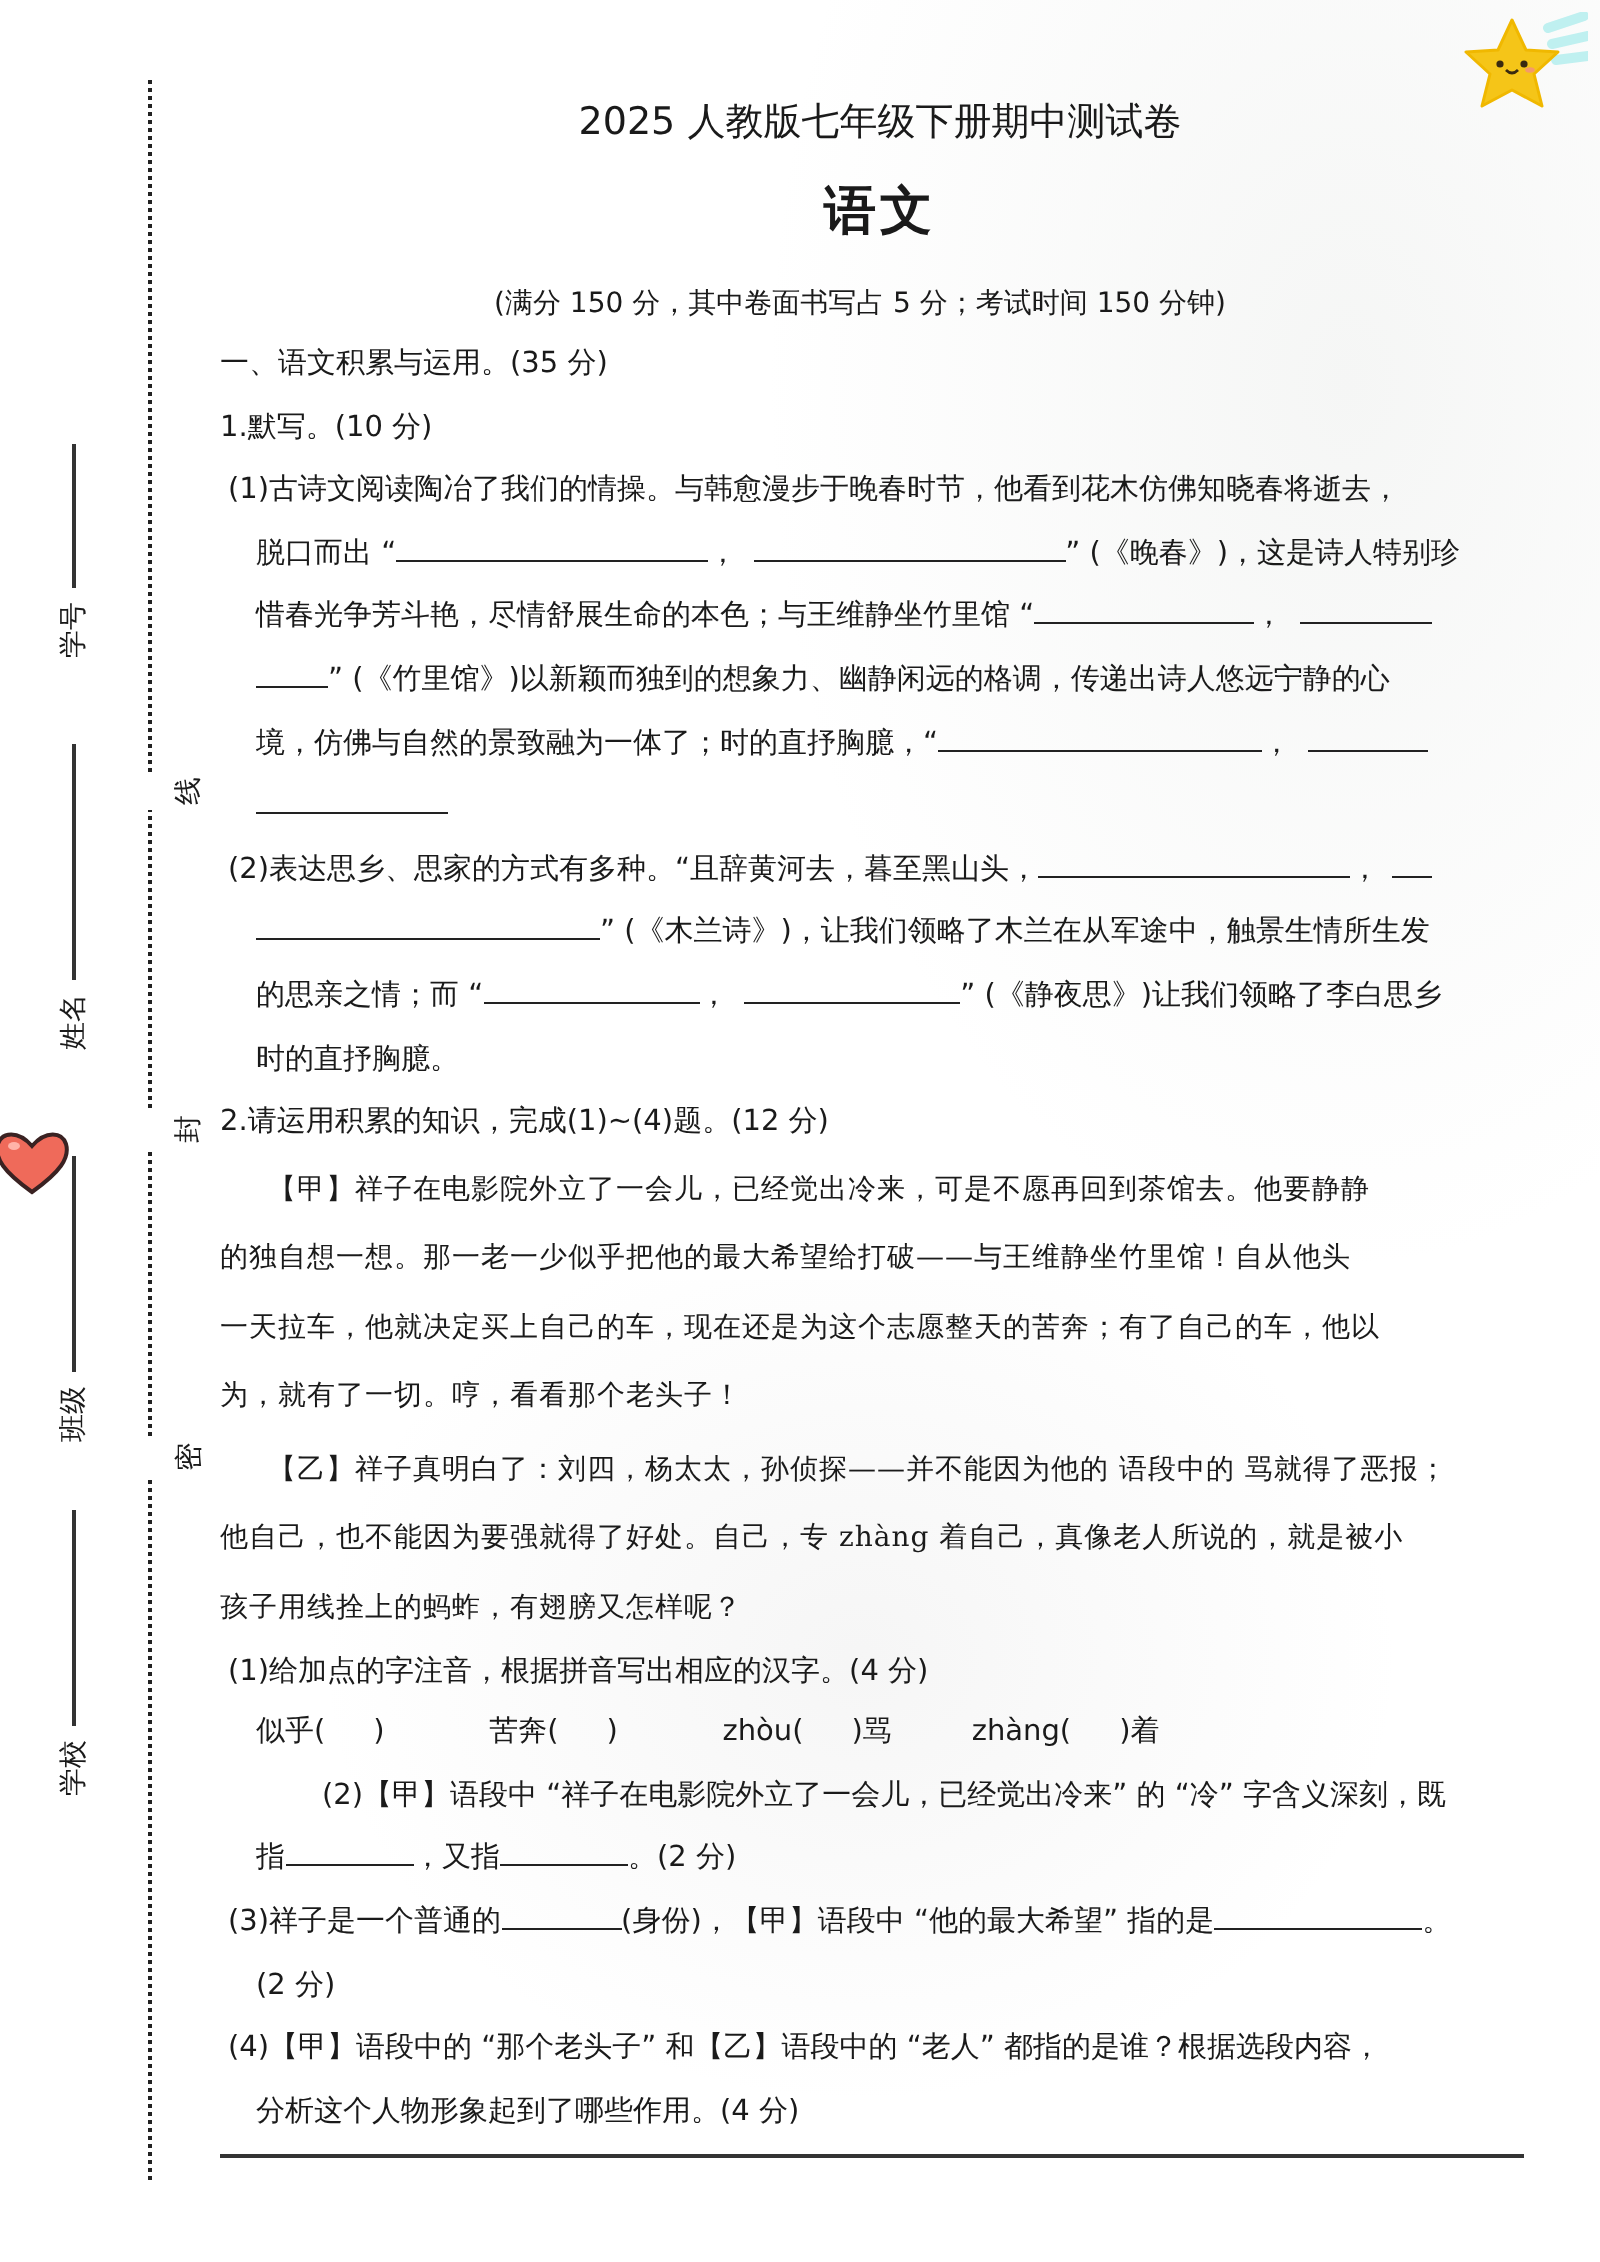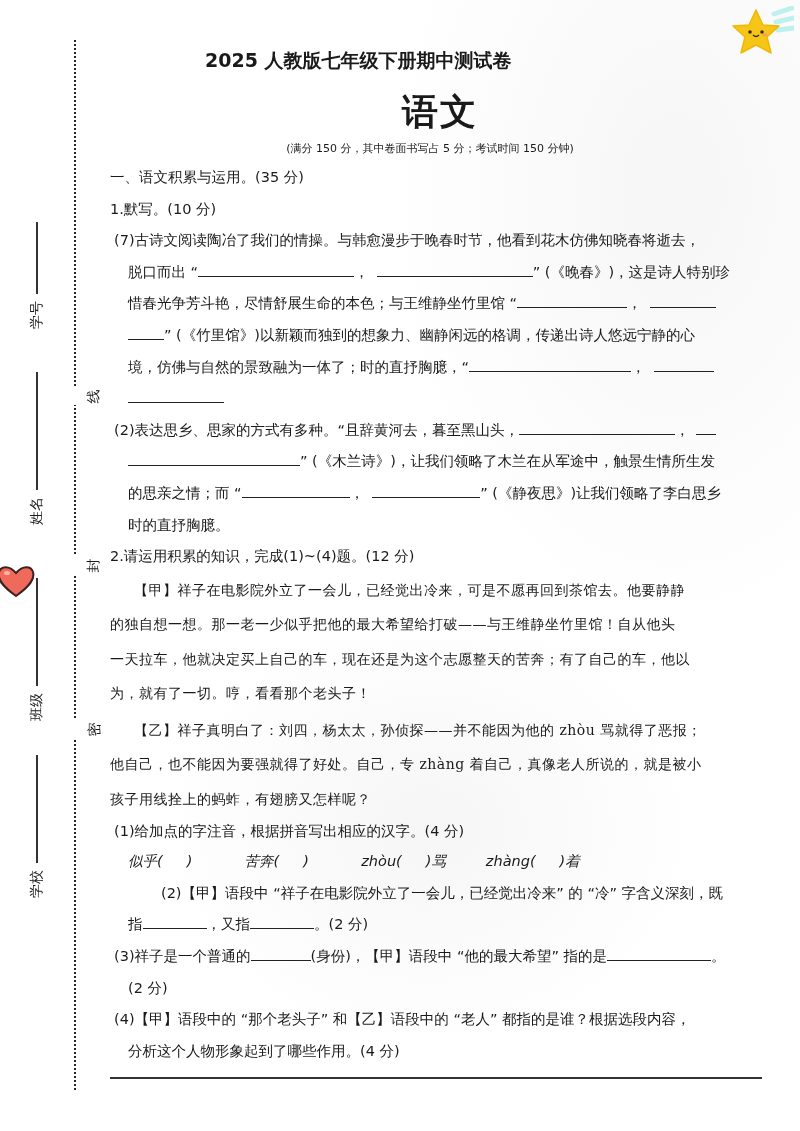--- a/index.html
+++ b/index.html
@@ -17,23 +17,23 @@
   .bind-char { position: absolute; left: 66px; width: 18px; height: 18px; background: #fff;
     font-size: 14px; line-height: 18px; text-align: center; writing-mode: vertical-rl; transform: rotate(-90deg); }
   .field { position: absolute; left: 28px; display: flex; flex-direction: column; align-items: center; }
   .field-line { width: 2px; background: #333; }
   .field-label { font-size: 14px; transform: rotate(-90deg); white-space: nowrap; margin-top: 6px; width: 18px; height: 30px; display: flex; align-items: center; justify-content: center; }
 
   .heart { position: absolute; left: -4px; top: 563px; width: 40px; height: 36px; }
   .star { position: absolute; left: 730px; top: 6px; width: 64px; height: 60px; }
 
   .page { position: absolute; left: 110px; top: 40px; width: 660px; }
-  .title { text-align: left; font-size: 19px; font-weight: bold; margin-left: 95px; width: 470px; margin-top: 8px; }
-  .subject { text-align: center; font-size: 36px; font-weight: bold; margin-left: 95px; width: 470px; margin-top: 14px; letter-spacing: 2px; }
-  .meta { text-align: center; font-size: 11px; margin-left: 60px; width: 520px; margin-top: 4px; }
+  .title { text-align: center; font-size: 19px; font-weight: normal; margin-left: 95px; width: 470px; margin-top: 8px; }
+  .subject { text-align: center; font-size: 26px; font-weight: bold; margin-left: 95px; width: 470px; margin-top: 14px; letter-spacing: 2px; }
+  .meta { text-align: center; font-size: 14px; margin-left: 60px; width: 520px; margin-top: 20px; }
   .line { font-size: 14.5px; line-height: 31.6px; white-space: nowrap; }
   .indent1 { padding-left: 4px; }
   .indent2 { padding-left: 18px; }
   .section { margin-top: 6px; }
   .blank { display: inline-block; border-bottom: 1.5px solid #222; height: 14px; vertical-align: baseline; }
   .passage { font-family: "DejaVu Serif", "Liberation Serif", serif; font-size: 14px; line-height: 34.5px; letter-spacing: 0.5px; white-space: nowrap; }
   .answer-rule { position: absolute; left: 110px; top: 1077px; width: 652px; border-top: 2px solid #333; }
   .pinyin-row span { display: inline-block; }
 </style>
 </head>
@@ -83,21 +83,21 @@
 
 <div class="page">
   <div class="title">2025 人教版七年级下册期中测试卷</div>
   <div class="subject">语文</div>
   <div class="meta">(满分 150 分，其中卷面书写占 5 分；考试时间 150 分钟)</div>
 
   <div class="line section" style="margin-top:6px;">一、语文积累与运用。(35 分)</div>
   <div class="line">1.默写。(10 分)</div>
 
   <div>
-    <div class="line indent1">(7)古诗文阅读陶冶了我们的情操。与韩愈漫步于晚春时节，他看到花木仿佛知晓春将逝去，</div>
+    <div class="line indent1">(1)古诗文阅读陶冶了我们的情操。与韩愈漫步于晚春时节，他看到花木仿佛知晓春将逝去，</div>
     <div class="line indent2">
       <span>脱口而出 “</span><span class="blank" style="width:156px"></span><span>，</span><span class="blank" style="width:156px;margin-left:8px"></span><span>” (《晚春》)，这是诗人特别珍</span>
     </div>
     <div class="line indent2">
       <span>惜春光争芳斗艳，尽情舒展生命的本色；与王维静坐竹里馆 “</span><span class="blank" style="width:110px"></span><span>，</span><span class="blank" style="width:66px;margin-left:8px"></span>
     </div>
     <div class="line indent2">
       <span class="blank" style="width:36px"></span><span>” (《竹里馆》)以新颖而独到的想象力、幽静闲远的格调，传递出诗人悠远宁静的心</span>
     </div>
     <div class="line indent2">
@@ -124,27 +124,27 @@
   <div class="line">2.请运用积累的知识，完成(1)~(4)题。(12 分)</div>
 
   <div style="padding-left:0px;">
     <div class="passage" style="padding-left:24px;">【甲】祥子在电影院外立了一会儿，已经觉出冷来，可是不愿再回到茶馆去。他要静静</div>
     <div class="passage">的独自想一想。那一老一少似乎把他的最大希望给打破——与王维静坐竹里馆！自从他头</div>
     <div class="passage">一天拉车，他就决定买上自己的车，现在还是为这个志愿整天的苦奔；有了自己的车，他以</div>
     <div class="passage">为，就有了一切。哼，看看那个老头子！</div>
   </div>
 
   <div style="margin-top:2px;">
-    <div class="passage" style="padding-left:24px;">【乙】祥子真明白了：刘四，杨太太，孙侦探——并不能因为他的 zhòu 骂就得了恶报；</div>
+    <div class="passage" style="padding-left:24px;">【乙】祥子真明白了：刘四，杨太太，孙侦探——并不能因为他的 语段中的 骂就得了恶报；</div>
     <div class="passage">他自己，也不能因为要强就得了好处。自己，专 zhàng 着自己，真像老人所说的，就是被小</div>
     <div class="passage">孩子用线拴上的蚂蚱，有翅膀又怎样呢？</div>
   </div>
 
   <div class="line indent1">(1)给加点的字注音，根据拼音写出相应的汉字。(4 分)</div>
-  <div class="line pinyin-row" style="padding-left:18px;line-height:26px;font-style:italic;">
+  <div class="line pinyin-row" style="padding-left:18px;line-height:26px;">
     <span style="width:112px"><span>似乎(</span><span class="blank" style="width:24px;border:none"></span><span>)</span></span>
     <span style="width:112px"><span>苦奔(</span><span class="blank" style="width:24px;border:none"></span><span>)</span></span>
     <span style="width:120px"><span>zhòu(</span><span class="blank" style="width:24px;border:none"></span><span>)骂</span></span>
     <span style="width:120px"><span>zhàng(</span><span class="blank" style="width:24px;border:none"></span><span>)着</span></span>
   </div>
 
   <div class="line indent1" style="margin-top:4px;text-align:center;">(2)【甲】语段中 “祥子在电影院外立了一会儿，已经觉出冷来” 的 “冷” 字含义深刻，既</div>
   <div class="line indent2">
     <span>指</span><span class="blank" style="width:64px"></span><span>，又指</span><span class="blank" style="width:64px"></span><span>。(2 分)</span>
   </div>

